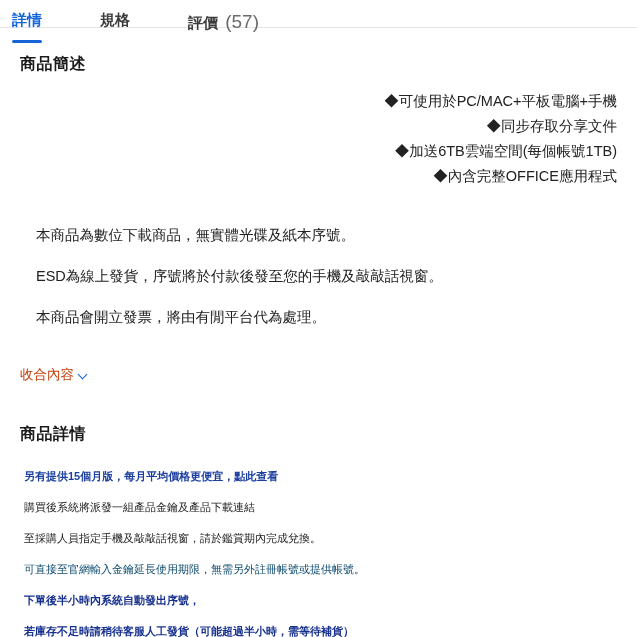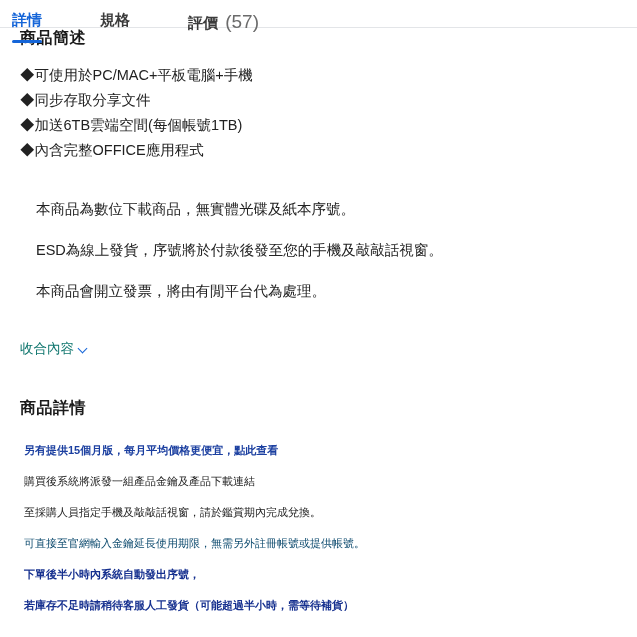--- a/index.html
+++ b/index.html
@@ -60,46 +60,48 @@
   }
 
   
   .content {
     padding: 0 20px;
   }
   .section-title {
     font-size: 16px;
     font-weight: bold;
     color: #1b1b1b;
+    margin-top: 26px;
     margin-bottom: 14px;
     letter-spacing: 0.5px;
   }
   .bullet-line {
     font-size: 14.5px;
     line-height: 24px;
     color: #222222;
     margin: 0 0 1px 0;
     white-space: nowrap;
+    text-align: right;
   }
   .gap-block {
     height: 18px;
   }
   .para-line {
     font-size: 14.5px;
     line-height: 25px;
     color: #222222;
     margin: 16px;
     white-space: nowrap;
   }
 
   .collapse-row {
     margin-top: 20px;
     margin-bottom: 6px;
     font-size: 13.5px;
-    color: #0f766e;
+    color: #c2410c;
     display: inline-flex;
     align-items: center;
     cursor: pointer;
     user-select: none;
   }
   .chev {
     display: inline-block;
     margin-left: 5px;
     width: 9px;
     height: 9px;

